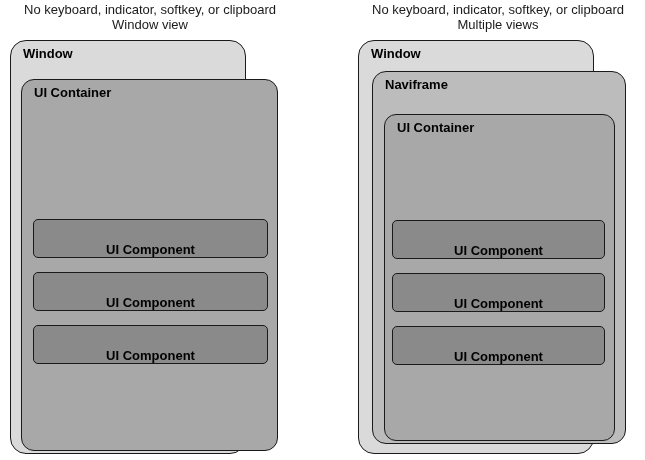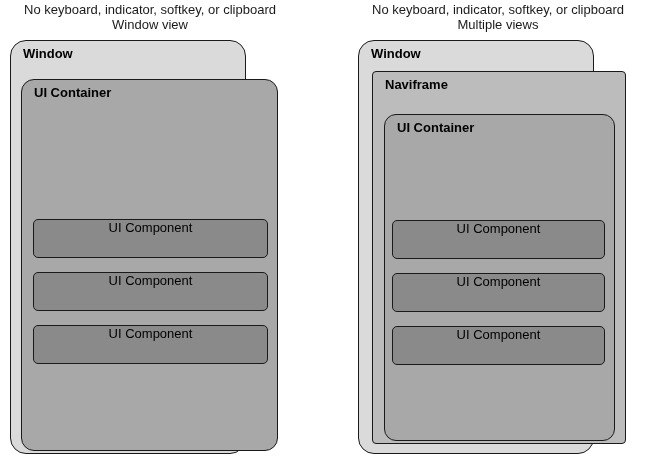--- a/index.html
+++ b/index.html
@@ -28,27 +28,27 @@
 
   .box-label{font-size:13px;font-weight:bold;color:var(--text);
              padding:5px 0 0 12px;white-space:nowrap;}
 
   .container-box{position:absolute;background:var(--container-bg);
                  border:1.5px solid var(--border);border-radius:13px;margin-top:8px;}
   .container-left{left:10px;top:30px;width:257px;height:372px;}
 
   .naviframe-box{position:absolute;left:13px;top:30px;width:254px;height:373px;
                  background:var(--naviframe-bg);border:1.5px solid var(--border);
-                 border-radius:4px;}
+                 border-radius:14px;}
   .container-right{left:11px;top:34px;width:231px;height:327px;border-radius:12px;}
 
   .component-box{position:absolute;height:39px;background:var(--component-bg);
                  border:1.5px solid var(--border);border-radius:5px;
-                 display:flex;align-items:flex-start;justify-content:center;
-                 font-size:13px;font-weight:normal;color:var(--text);}
+                 display:flex;align-items:flex-end;justify-content:center;
+                 font-size:13px;font-weight:bold;color:var(--text);}
   .comp-left{left:11px;width:235px;}
   .comp-right{left:7px;width:213px;}
   .row1-left{top:139px;} .row2-left{top:192px;} .row3-left{top:245px;}
   .row1-right{top:105px;} .row2-right{top:158px;} .row3-right{top:211px;}
 </style>
 </head>
 <body>
 
 <div id="canvas">
 

